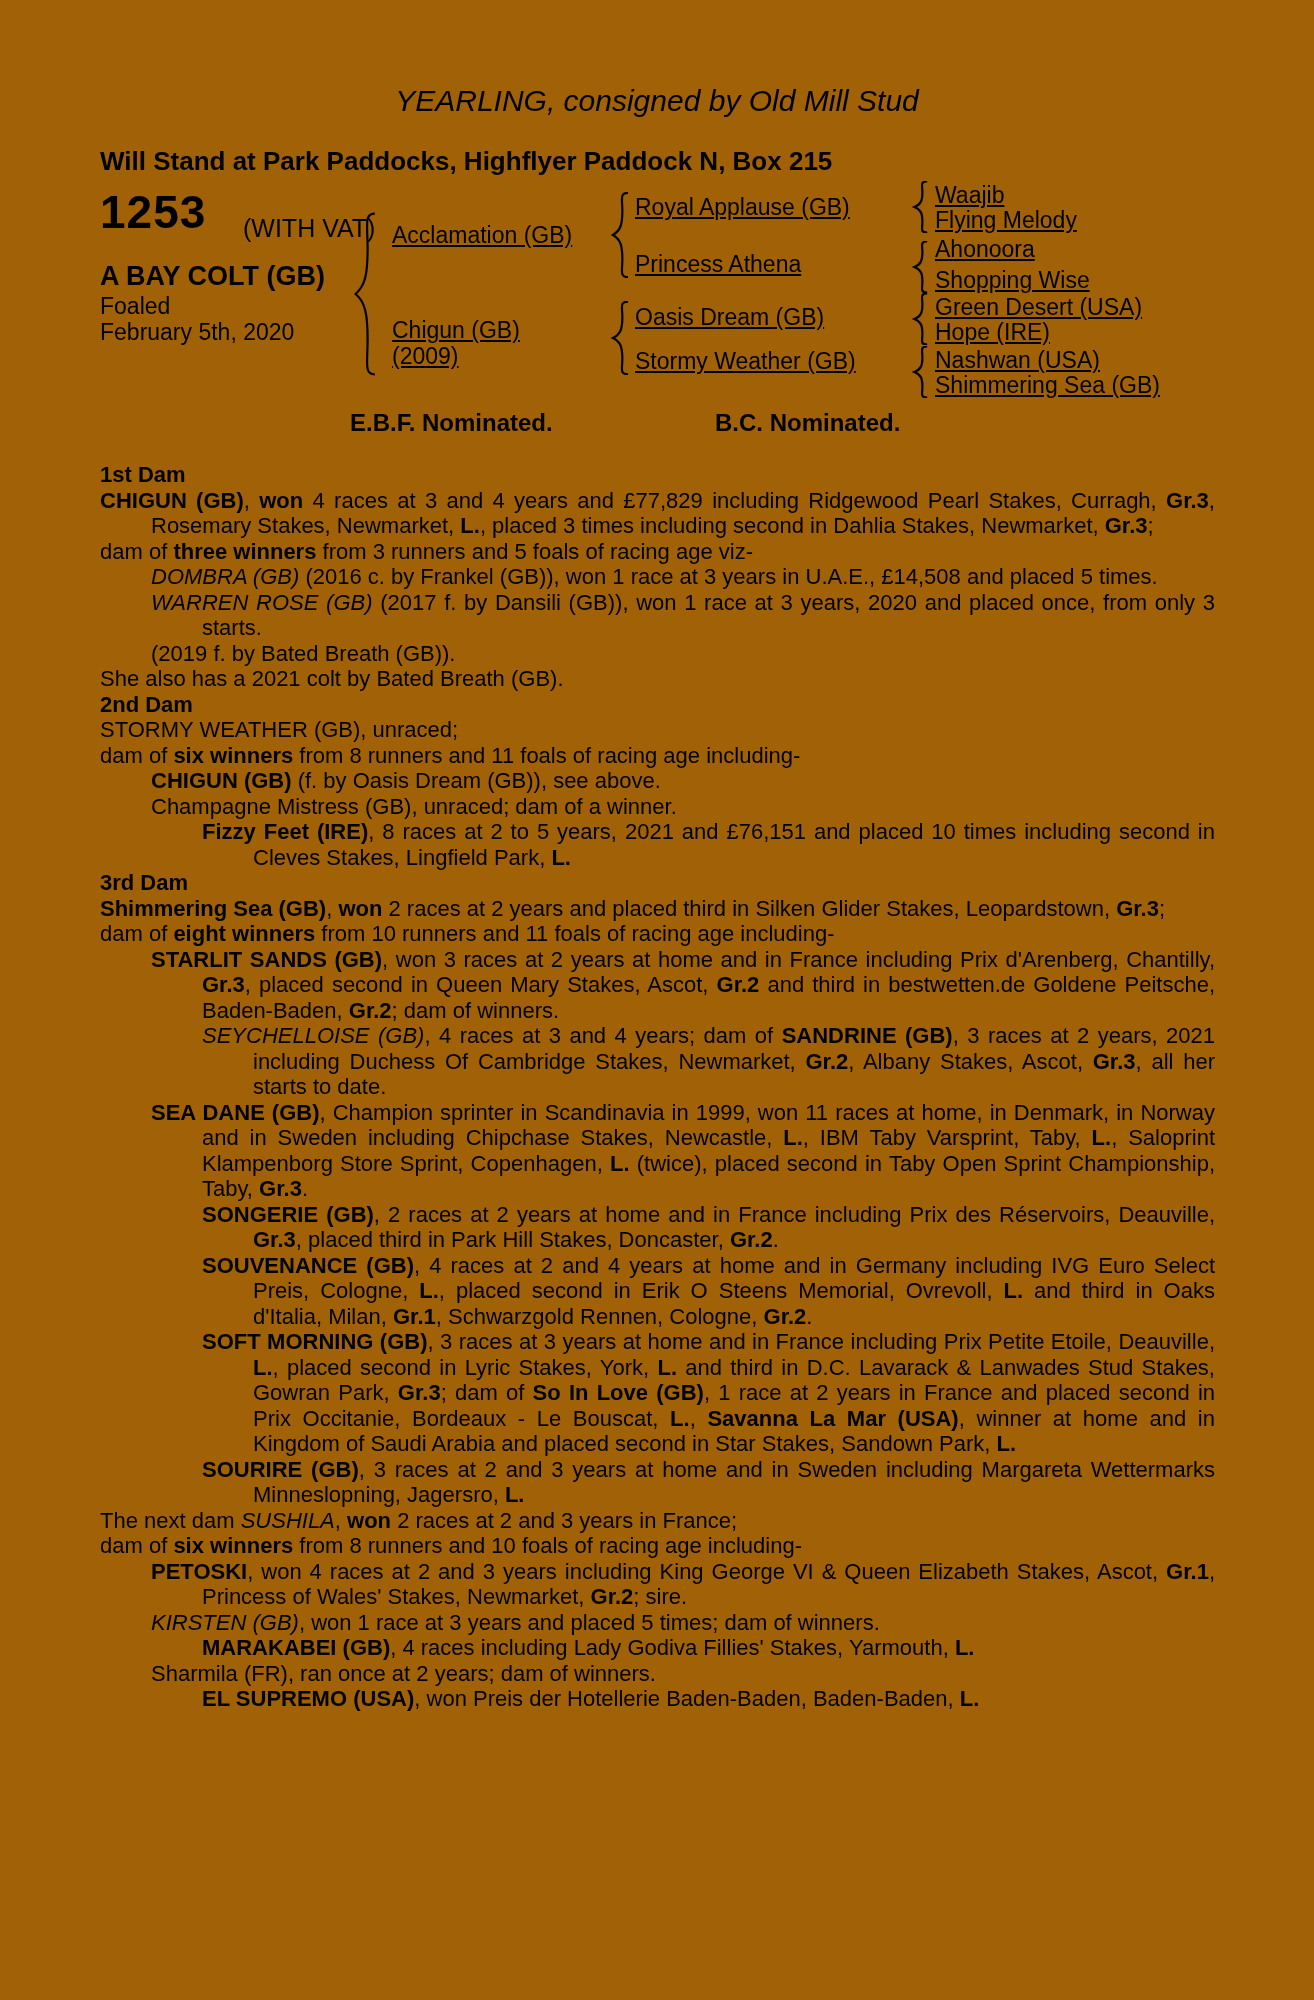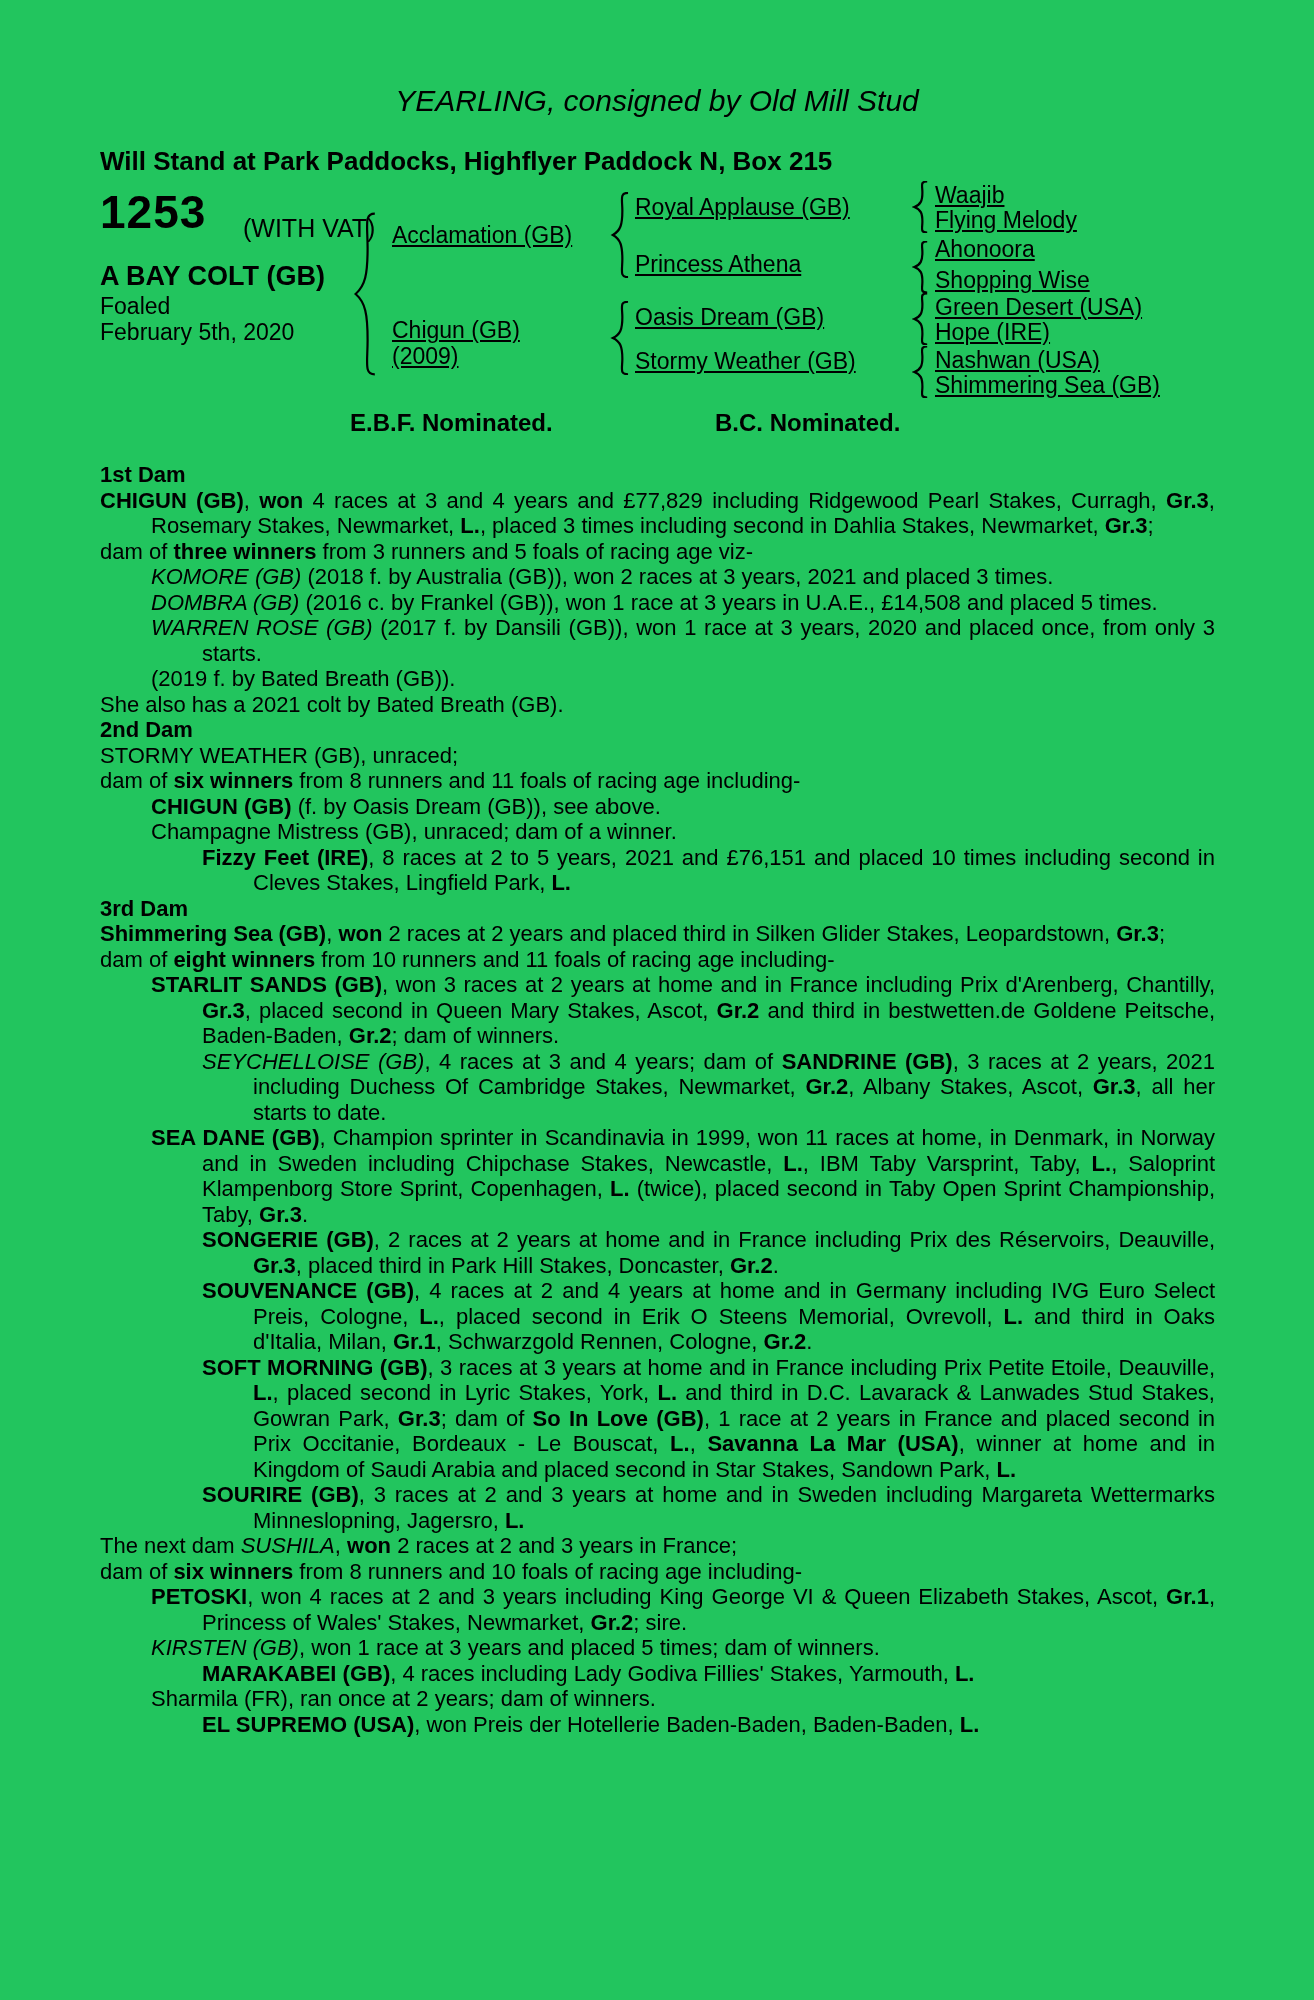--- a/index.html
+++ b/index.html
@@ -1,20 +1,20 @@
 <!DOCTYPE html>
 <html><head>
 <meta charset="utf-8">
 <style>
   html,body{margin:0;padding:0;background:#e8e8e8;}
   .page{
     position:relative;
     width:1314px;height:2000px;
     margin:0 auto;
-    background:#22c55e;
+    background:#a16207;
     font-family:"Liberation Sans","DejaVu Sans",sans-serif;
     color:#000;
     overflow:hidden;
   }
   .abs{position:absolute;white-space:nowrap;}
   .title{
     top:84px;left:0;width:100%;
     text-align:center;
     font-style:italic;
     font-size:30px;line-height:34px;
@@ -100,21 +100,20 @@
       <path d="M19 1 C10 1 13 8 13 22 C13 38 11 45 3 50 C11 55 13 62 13 78 C13 92 10 99 19 99" fill="none" stroke="#000" stroke-width="2.2" vector-effect="non-scaling-stroke"></path>
     </svg>
 
   <div class="abs noms" style="left:350px;text-align:right;">E.B.F. Nominated.</div>
   <div class="abs noms" style="left:715px;">B.C. Nominated.</div>
 
   <div class="bodytext" id="bodytext">
       <p class="lvl0"><span class="b">1st Dam</span></p>
       <p class="lvl0"><span class="b">CHIGUN (GB)</span><span>, </span><span class="b">won</span><span> 4 races at 3 and 4 years and £77,829 including Ridgewood Pearl Stakes, Curragh, </span><span class="b">Gr.3</span><span>, Rosemary Stakes, Newmarket, </span><span class="b">L.</span><span>, placed 3 times including second in Dahlia Stakes, Newmarket, </span><span class="b">Gr.3</span><span>;</span></p>
       <p class="lvl0"><span>dam of </span><span class="b">three winners</span><span> from 3 runners and 5 foals of racing age viz-</span></p>
-      <p class="lvl1"><span class="i">KOMORE (GB)</span><span> (2018 f. by Australia (GB)), won 2 races at 3 years, 2021 and placed 3 times.</span></p>
       <p class="lvl1"><span class="i">DOMBRA (GB)</span><span> (2016 c. by Frankel (GB)), won 1 race at 3 years in U.A.E., £14,508 and placed 5 times.</span></p>
       <p class="lvl1"><span class="i">WARREN ROSE (GB)</span><span> (2017 f. by Dansili (GB)), won 1 race at 3 years, 2020 and placed once, from only 3 starts.</span></p>
       <p class="lvl1"><span>(2019 f. by Bated Breath (GB)).</span></p>
       <p class="lvl0"><span>She also has a 2021 colt by Bated Breath (GB).</span></p>
       <p class="lvl0 gap"><span class="b">2nd Dam</span></p>
       <p class="lvl0"><span>STORMY WEATHER (GB), unraced;</span></p>
       <p class="lvl0"><span>dam of </span><span class="b">six winners</span><span> from 8 runners and 11 foals of racing age including-</span></p>
       <p class="lvl1"><span class="b">CHIGUN (GB)</span><span> (f. by Oasis Dream (GB)), see above.</span></p>
       <p class="lvl1"><span>Champagne Mistress (GB), unraced; dam of a winner.</span></p>
       <p class="lvl2"><span class="b">Fizzy Feet (IRE)</span><span>, 8 races at 2 to 5 years, 2021 and £76,151 and placed 10 times including second in Cleves Stakes, Lingfield Park, </span><span class="b">L.</span></p>

